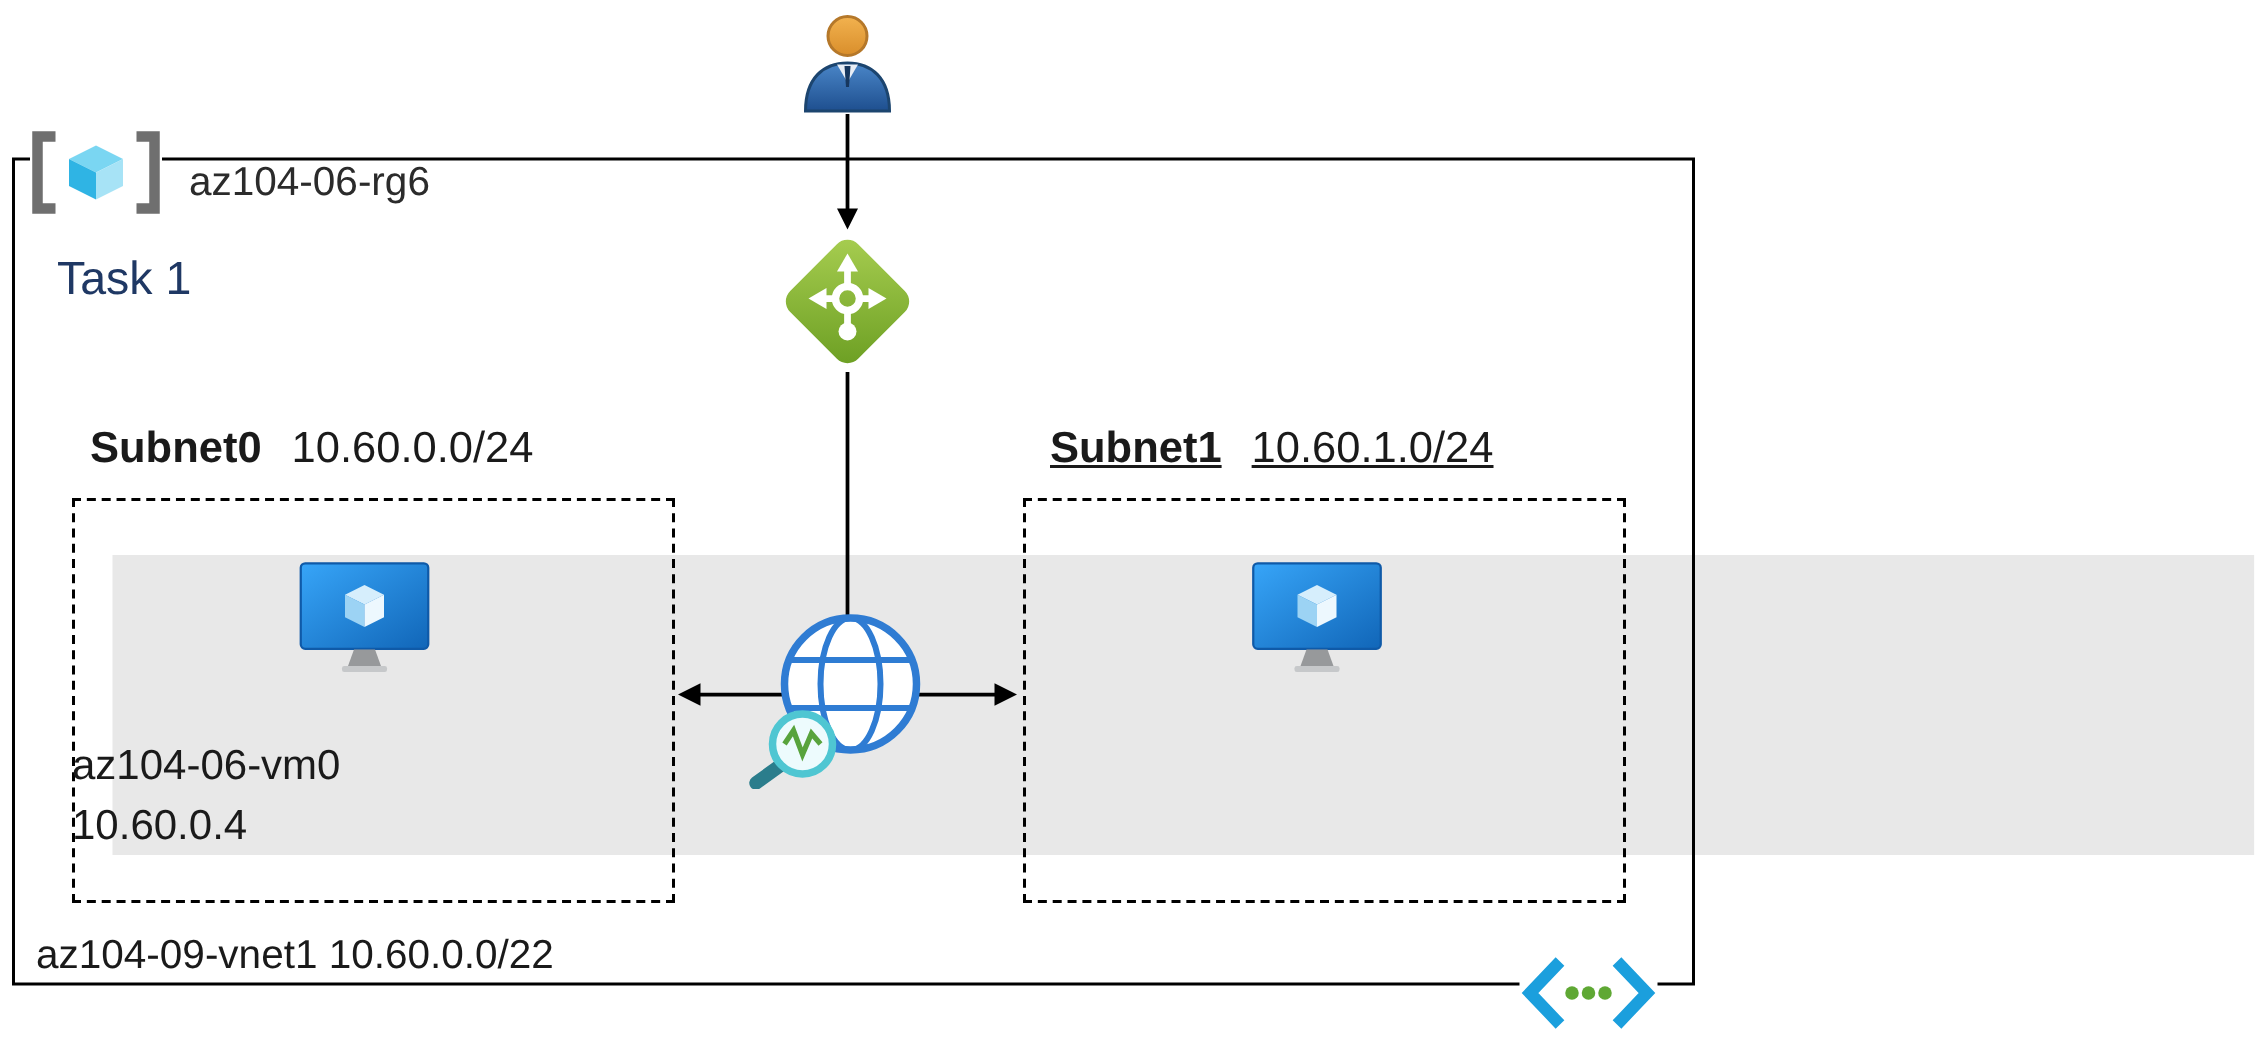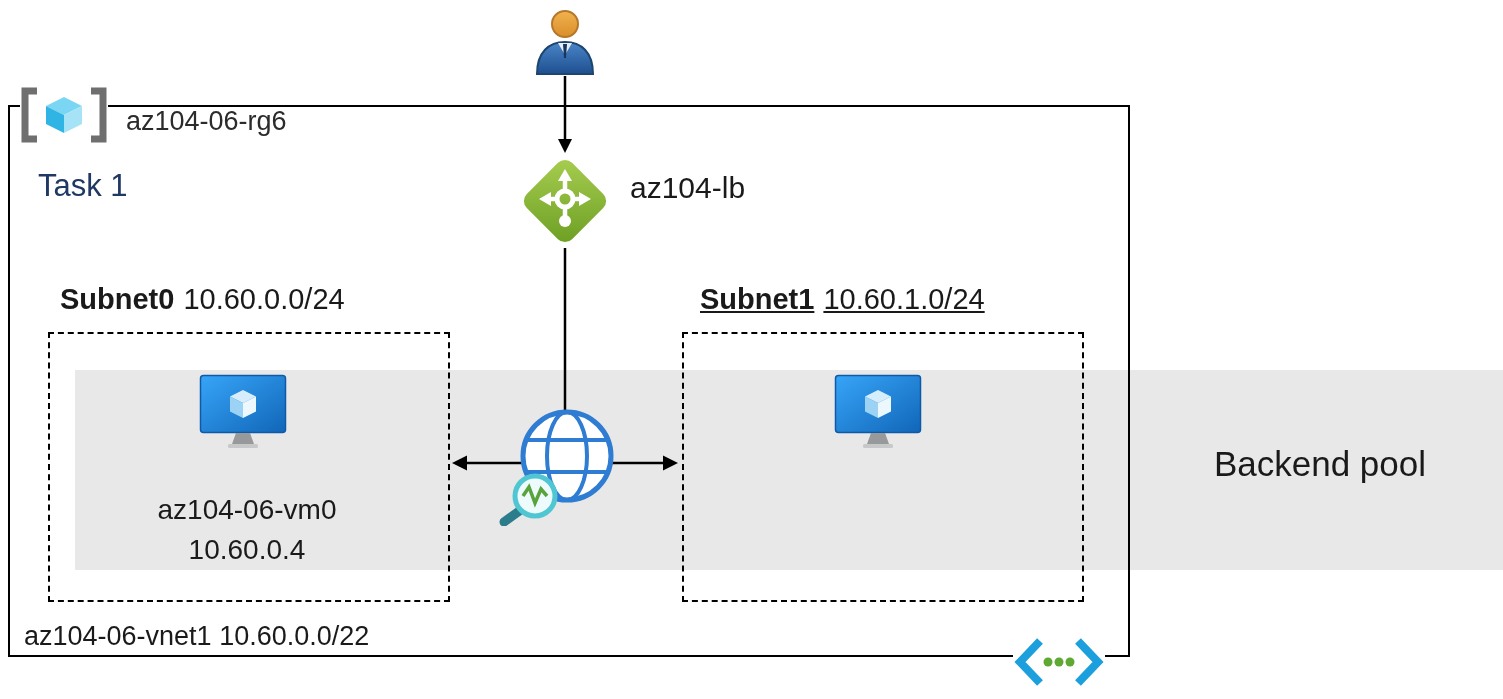--- a/index.html
+++ b/index.html
@@ -27,22 +27,22 @@
   .vnet-icon{left:1013px;top:636px;width:92px;height:52px;background:#fff;z-index:6;}
   
   .txt{z-index:5;white-space:nowrap;}
   .rg-label{left:126px;top:106px;font-size:27px;line-height:30px;color:#2b2b2b;}
   .task-label{left:38px;top:168px;font-size:31px;font-weight:normal;color:#1F3864;}
   .lb-labels{left:630px;top:165px;font-size:30px;line-height:46px;}
   .subnet-label{top:283px;font-size:29px;}
   .subnet0-label{left:60px;}
   .subnet1-label{left:700px;text-decoration:underline;}
   .subnet-label .sn{font-weight:bold;}
-  .subnet-label .cidr{margin-left:9px;}
-  .vm-labels{top:490px;width:398px;text-align:center;font-size:28px;line-height:40px;z-index:5;position:absolute;}
+  .subnet-label .cidr{margin-left:20px;}
+  .vm-labels{top:490px;width:398px;font-size:28px;line-height:40px;z-index:5;position:absolute;}
   .vm0-labels{left:48px;}
   .vm1-labels{left:682px;}
   .backend-label{left:1140px;top:444px;width:360px;text-align:center;font-size:35px;z-index:5;}
   .vnet-label{left:24px;top:621px;font-size:27px;}
 </style>
 </head>
 <body>
 
 <div class="canvas">
 
@@ -167,34 +167,32 @@
       <circle cx="46" cy="26" r="4.5" fill="#5FA834"></circle>
       <circle cx="57" cy="26" r="4.5" fill="#5FA834"></circle>
     </svg>
   </div>
 
   <div class="abs txt rg-label">az104-06-rg6</div>
 
   <div class="abs txt task-label">Task 1</div>
 
   <div class="abs txt lb-labels">
-    <div>az104-lb</div>
   </div>
 
   <div class="abs txt subnet-label subnet0-label">
     <span class="sn">Subnet0</span><span class="cidr">10.60.0.0/24</span>
   </div>
 
   <div class="abs txt subnet-label subnet1-label">
     <span class="sn">Subnet1</span><span class="cidr">10.60.1.0/24</span>
   </div>
 
   <div class="vm-labels vm0-labels">
     <div>az104-06-vm0</div>
     <div>10.60.0.4</div>
   </div>
 
 
-  <div class="abs txt backend-label">Backend pool</div>
 
-  <div class="abs txt vnet-label">az104-06-vnet1 10.60.0.0/22</div>
+  <div class="abs txt vnet-label">az104-09-vnet1 10.60.0.0/22</div>
 
 </div>
 
 </body></html>

